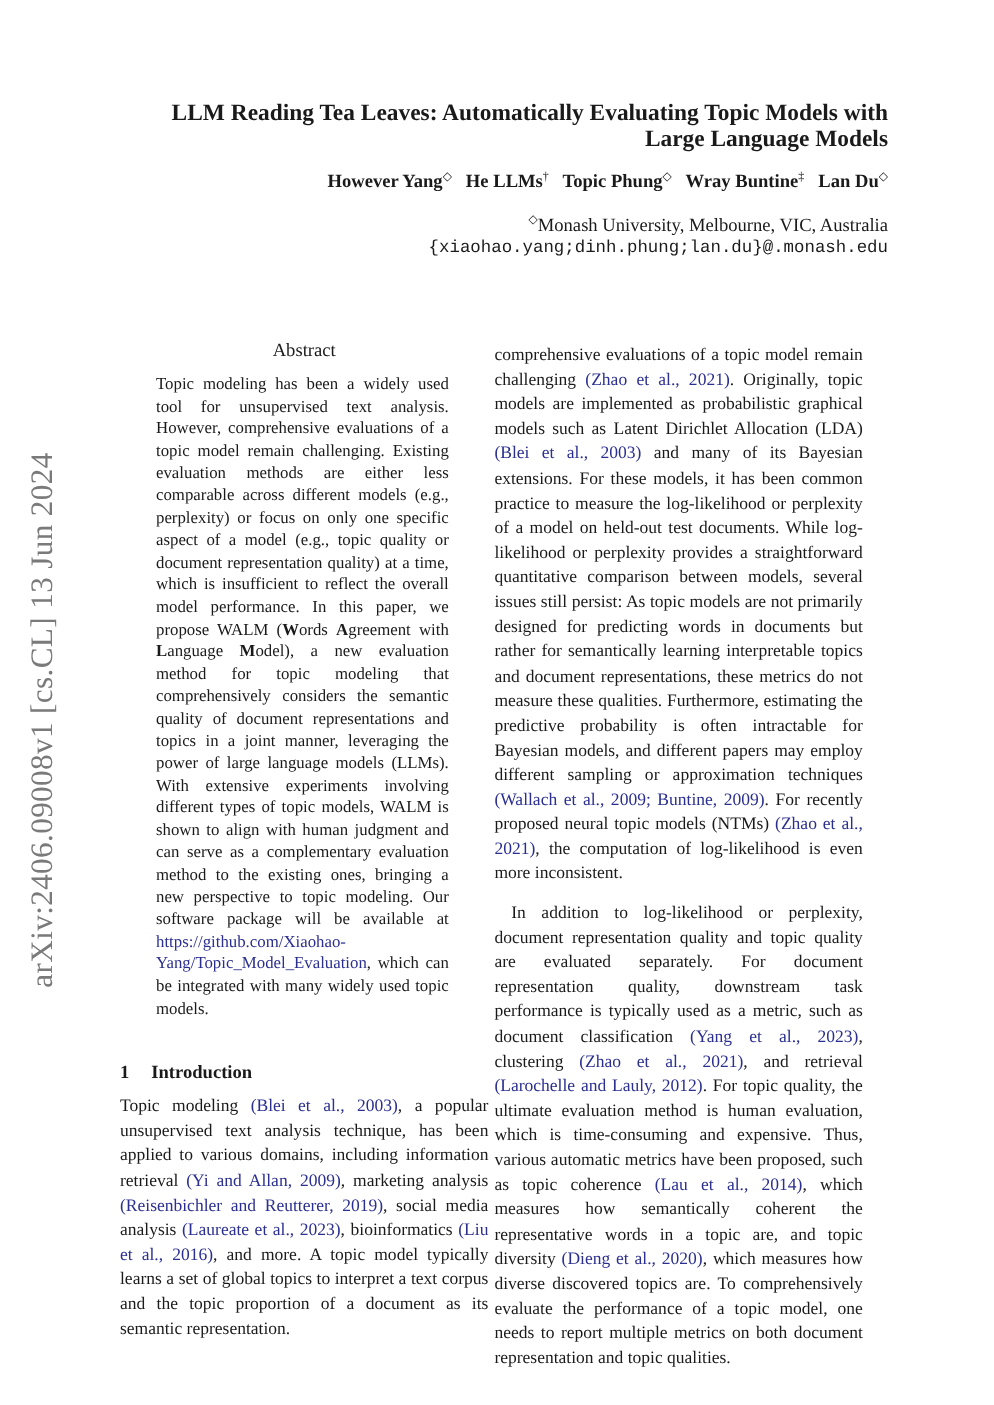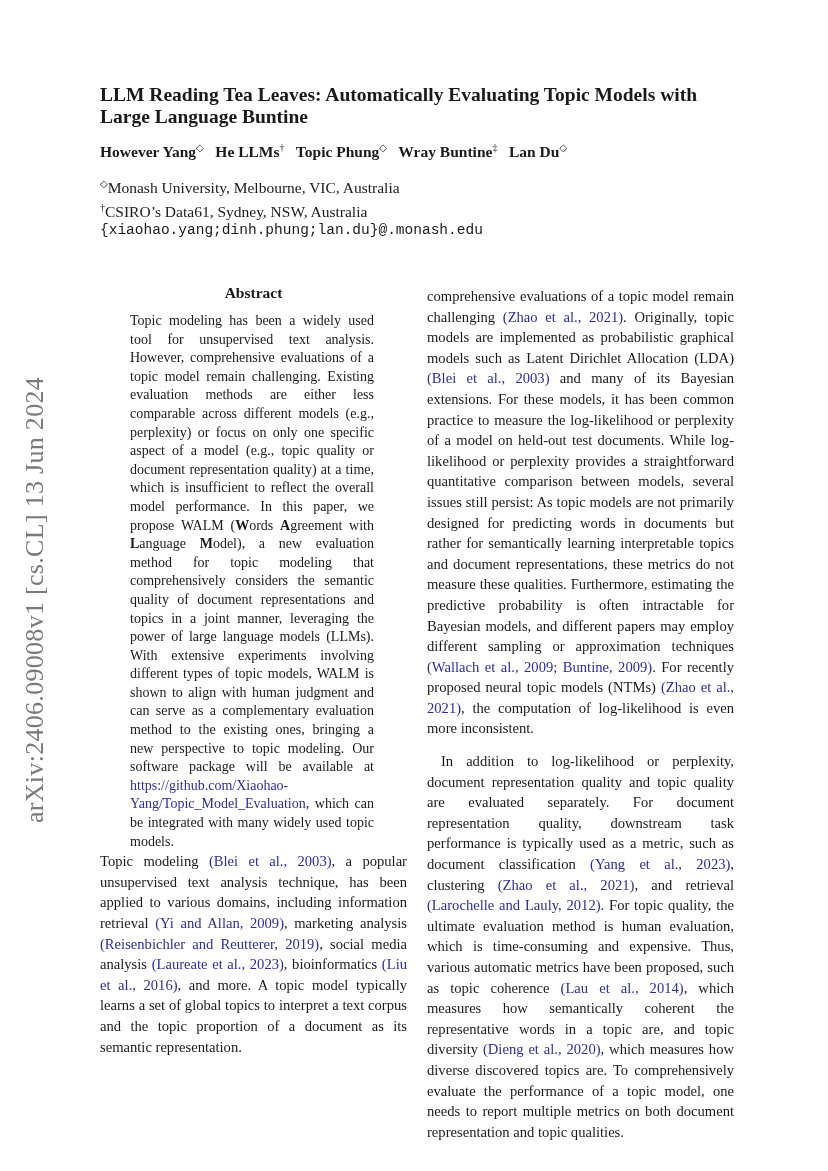--- a/index.html
+++ b/index.html
@@ -1,67 +1,67 @@
 <!DOCTYPE html>
 <html><head>
 <meta charset="utf-8">
 <style>
   html, body { margin: 0; padding: 0; background: #ffffff; }
   body { width: 828px; height: 1171px; position: relative; overflow: hidden;
          font-family: "Liberation Serif", "DejaVu Serif", serif; color: #1a1a1a; }
   .arxiv-stamp { position: absolute; left: 20px; top: 600px; transform-origin: 0 0;
     transform: rotate(-90deg) translateX(-50%); white-space: nowrap;
     font-size: 26px; color: #7a7a7a; letter-spacing: 0.3px; }
-  .header { position: absolute; left: 100px; top: 84px; width: 640px; text-align: left; }
+  .header { position: absolute; left: 100px; top: 84px; width: 640px; text-align: right; }
   .title { font-weight: bold; font-size: 19.5px; line-height: 22px; margin: 0; }
   .authors { font-weight: bold; font-size: 15.5px; margin-top: 10px; line-height: 20px; }
   .authors sup { font-weight: normal; font-size: 10px; }
   .affils { margin-top: 12px; font-size: 15.5px; line-height: 19.5px; }
   .affils sup { font-size: 10px; }
   .email { font-family: "Liberation Mono", "DejaVu Sans Mono", monospace; font-size: 14.5px; line-height: 19.5px; }
   .col { position: absolute; text-align: justify; }
   .col-left { left: 100px; top: 284px; width: 307px; }
-  .col-right { left: 427px; top: 286px; width: 307px; }
-  .abstract-head { text-align: center; font-weight: bold; font-size: 15.5px; margin: 0 0 10px 0; }
+  .col-right { left: 412px; top: 286px; width: 307px; }
+  .abstract-head { text-align: center; font-weight: normal; font-size: 15.5px; margin: 0 0 10px 0; }
   .abstract-body { margin: 0 0 0 30px; width: 244px; font-size: 14px; line-height: 18.6px; text-align: justify; hyphens: auto; }
   .section-head { font-weight: bold; font-size: 15.5px; margin: 34px 0 9px 0; }
   .section-head .num { display: inline-block; width: 26px; }
   .p { font-size: 14.6px; line-height: 20.6px; margin: 0; text-align: justify; hyphens: auto; }
   .p.indent { text-indent: 14px; }
   .p.gap { margin-top: 8px; }
   .cite { color: #2b2f8f; }
   .link { color: #2b2f8f; }
 </style>
 </head>
 <body>
 
 <div class="arxiv-stamp">arXiv:2406.09008v1  [cs.CL]  13 Jun 2024</div>
 
 <div class="header">
   <div class="title">
     <div>LLM Reading Tea Leaves: Automatically Evaluating Topic Models with</div>
-    <div>Large Language Buntine</div>
+    <div>Large Language Models</div>
   </div>
   <div class="authors">
     <span><span>However Yang</span><sup>◇</sup></span>&nbsp;&nbsp;
     <span><span>He LLMs</span><sup>†</sup></span>&nbsp;&nbsp;
     <span><span>Topic Phung</span><sup>◇</sup></span>&nbsp;&nbsp;
     <span><span>Wray Buntine</span><sup>‡</sup></span>&nbsp;&nbsp;
     <span><span>Lan Du</span><sup>◇</sup></span>
   </div>
   <div class="affils">
     <div><sup>◇</sup><span>Monash University, Melbourne, VIC, Australia</span></div>
-    <div><sup>†</sup><span>CSIRO’s Data61, Sydney, NSW, Australia</span></div>
     <div class="email">{xiaohao.yang;dinh.phung;lan.du}@.monash.edu</div>
   </div>
 </div>
 
 <div class="col col-left">
   <div class="abstract-head">Abstract</div>
   <div class="abstract-body"><span>Topic modeling has been a widely used tool for unsupervised text analysis. However, comprehensive evaluations of a topic model remain challenging. Existing evaluation methods are either less comparable across different models (e.g., perplexity) or focus on only one specific aspect of a model (e.g., topic quality or document representation quality) at a time, which is insufficient to reflect the overall model performance. In this paper, we propose WALM (</span><b>W</b><span>ords </span><b>A</b><span>greement with </span><b>L</b><span>anguage </span><b>M</b><span>odel), a new evaluation method for topic modeling that comprehensively considers the semantic quality of document representations and topics in a joint manner, leveraging the power of large language models (LLMs). With extensive experiments involving different types of topic models, WALM is shown to align with human judgment and can serve as a complementary evaluation method to the existing ones, bringing a new perspective to topic modeling. Our software package will be available at </span><a class="link">https://github.com/Xiaohao-Yang/Topic_Model_Evaluation</a><span>, which can be integrated with many widely used topic models.</span></div>
 
+  <div class="section-head"><span class="num">1</span><span>Introduction</span></div>
   <p class="p" id="p1"><span>Topic modeling </span><a class="cite">(Blei et al., 2003)</a><span>, a popular unsupervised text analysis technique, has been applied to various domains, including information retrieval </span><a class="cite">(Yi and Allan, 2009)</a><span>, marketing analysis </span><a class="cite">(Reisenbichler and Reutterer, 2019)</a><span>, social media analysis </span><a class="cite">(Laureate et al., 2023)</a><span>, bioinformatics </span><a class="cite">(Liu et al., 2016)</a><span>, and more. A topic model typically learns a set of global topics to interpret a text corpus and the topic proportion of a document as its semantic representation.</span></p>
 </div>
 
 <div class="col col-right">
   <p class="p" id="p2b"><span>comprehensive evaluations of a topic model remain challenging </span><a class="cite">(Zhao et al., 2021)</a><span>. Originally, topic models are implemented as probabilistic graphical models such as Latent Dirichlet Allocation (LDA) </span><a class="cite">(Blei et al., 2003)</a><span> and many of its Bayesian extensions. For these models, it has been common practice to measure the log-likelihood or perplexity of a model on held-out test documents. While log-likelihood or perplexity provides a straightforward quantitative comparison between models, several issues still persist: As topic models are not primarily designed for predicting words in documents but rather for semantically learning interpretable topics and document representations, these metrics do not measure these qualities. Furthermore, estimating the predictive probability is often intractable for Bayesian models, and different papers may employ different sampling or approximation techniques </span><a class="cite">(Wallach et al., 2009; Buntine, 2009)</a><span>. For recently proposed neural topic models (NTMs) </span><a class="cite">(Zhao et al., 2021)</a><span>, the computation of log-likelihood is even more inconsistent.</span></p>
   <p class="p indent" id="p3" style="margin-top:12px;"><span>In addition to log-likelihood or perplexity, document representation quality and topic quality are evaluated separately. For document representation quality, downstream task performance is typically used as a metric, such as document classification </span><a class="cite">(Yang et al., 2023)</a><span>, clustering </span><a class="cite">(Zhao et al., 2021)</a><span>, and retrieval </span><a class="cite">(Larochelle and Lauly, 2012)</a><span>. For topic quality, the ultimate evaluation method is human evaluation, which is time-consuming and expensive. Thus, various automatic metrics have been proposed, such as topic coherence </span><a class="cite">(Lau et al., 2014)</a><span>, which measures how semantically coherent the representative words in a topic are, and topic diversity </span><a class="cite">(Dieng et al., 2020)</a><span>, which measures how diverse discovered topics are. To comprehensively evaluate the performance of a topic model, one needs to report multiple metrics on both document representation and topic qualities.</span></p>
 </div>
 
 </body></html>

